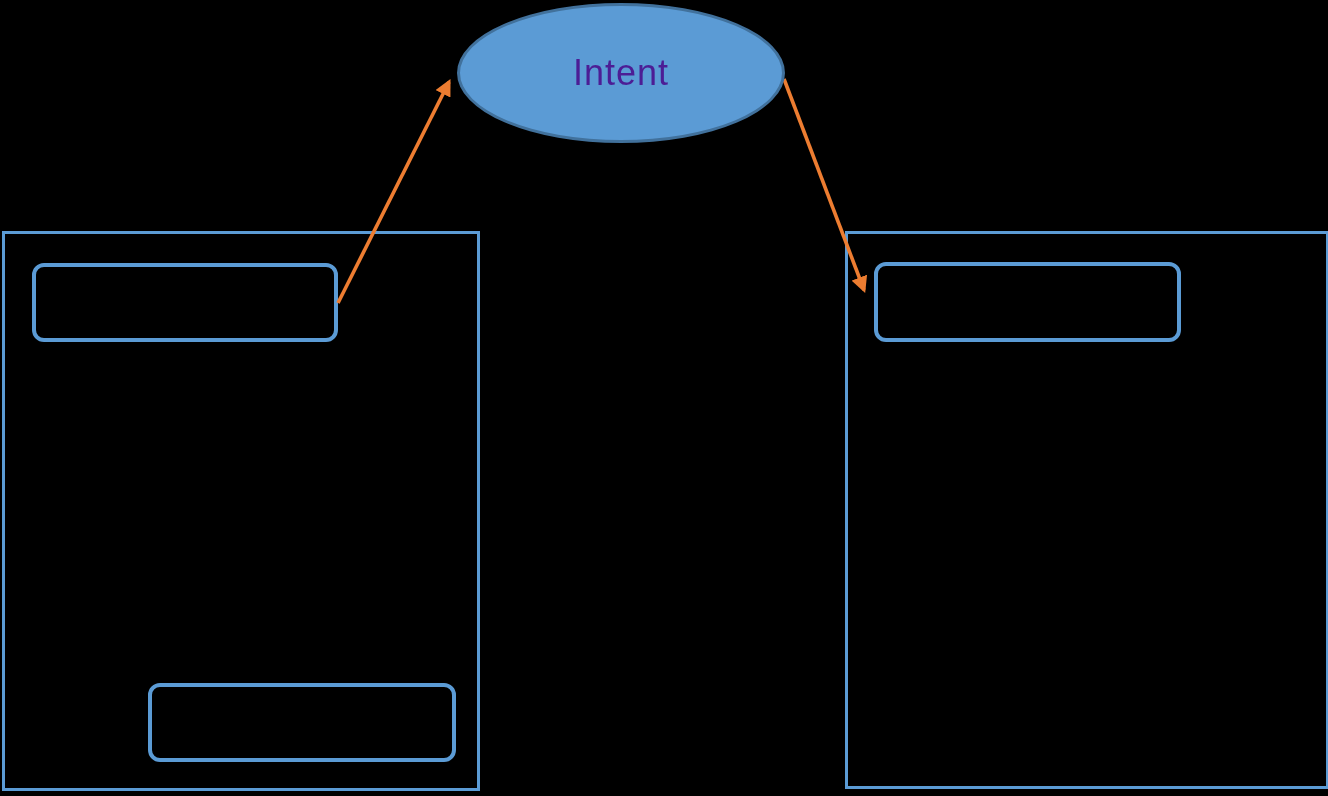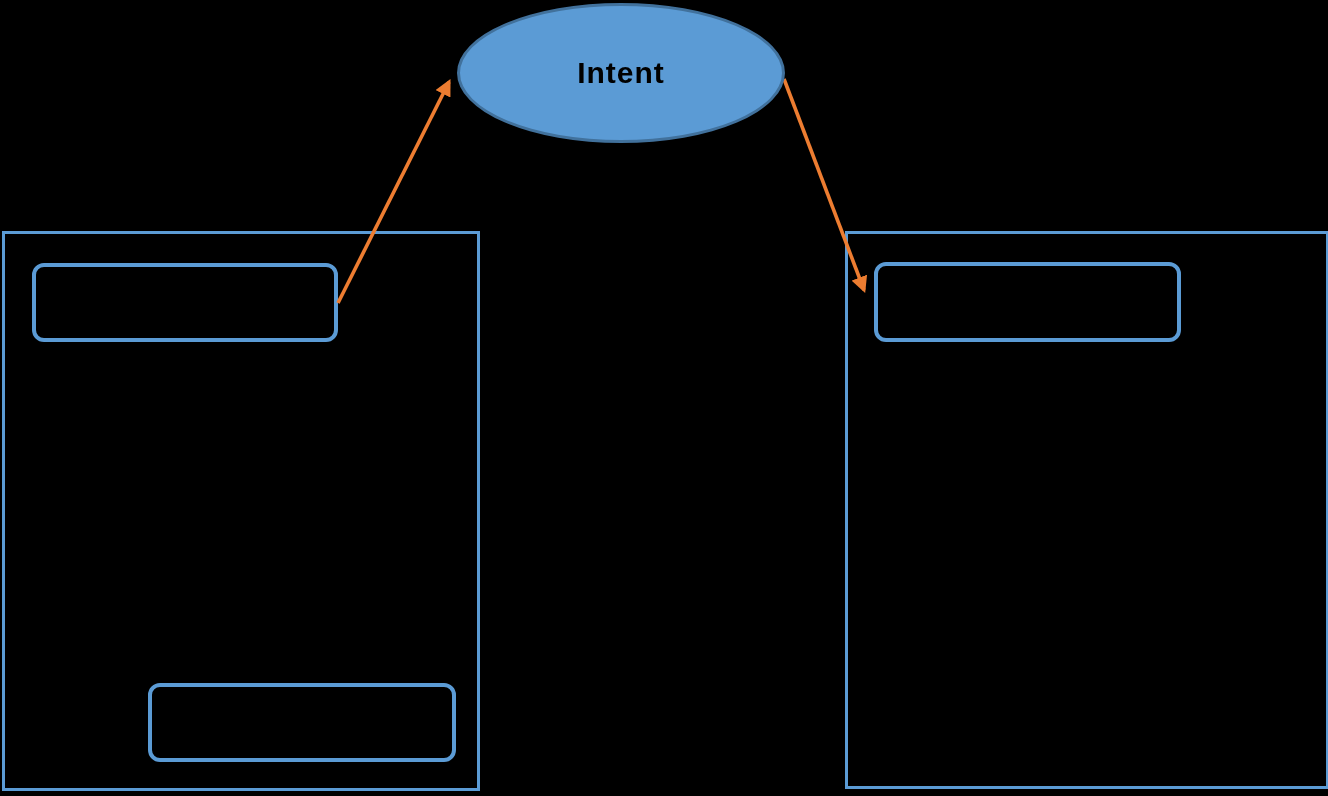--- a/index.html
+++ b/index.html
@@ -24,23 +24,23 @@
     width: 322px;
     height: 134px;
     background: #5B9BD5;
     border: 3px solid #41719C;
     border-radius: 50%;
     display: flex;
     align-items: center;
     justify-content: center;
   }
   .ellipse-label {
-    color: #000000;
-    font-size: 30px;
-    font-weight: 700;
+    color: #4c1d95;
+    font-size: 36px;
+    font-weight: 400;
     letter-spacing: 1px;
   }
 
   
   .panel {
     border: 3px solid #5B9BD5;
     background: transparent;
   }
   .panel-left {
     left: 2px;

